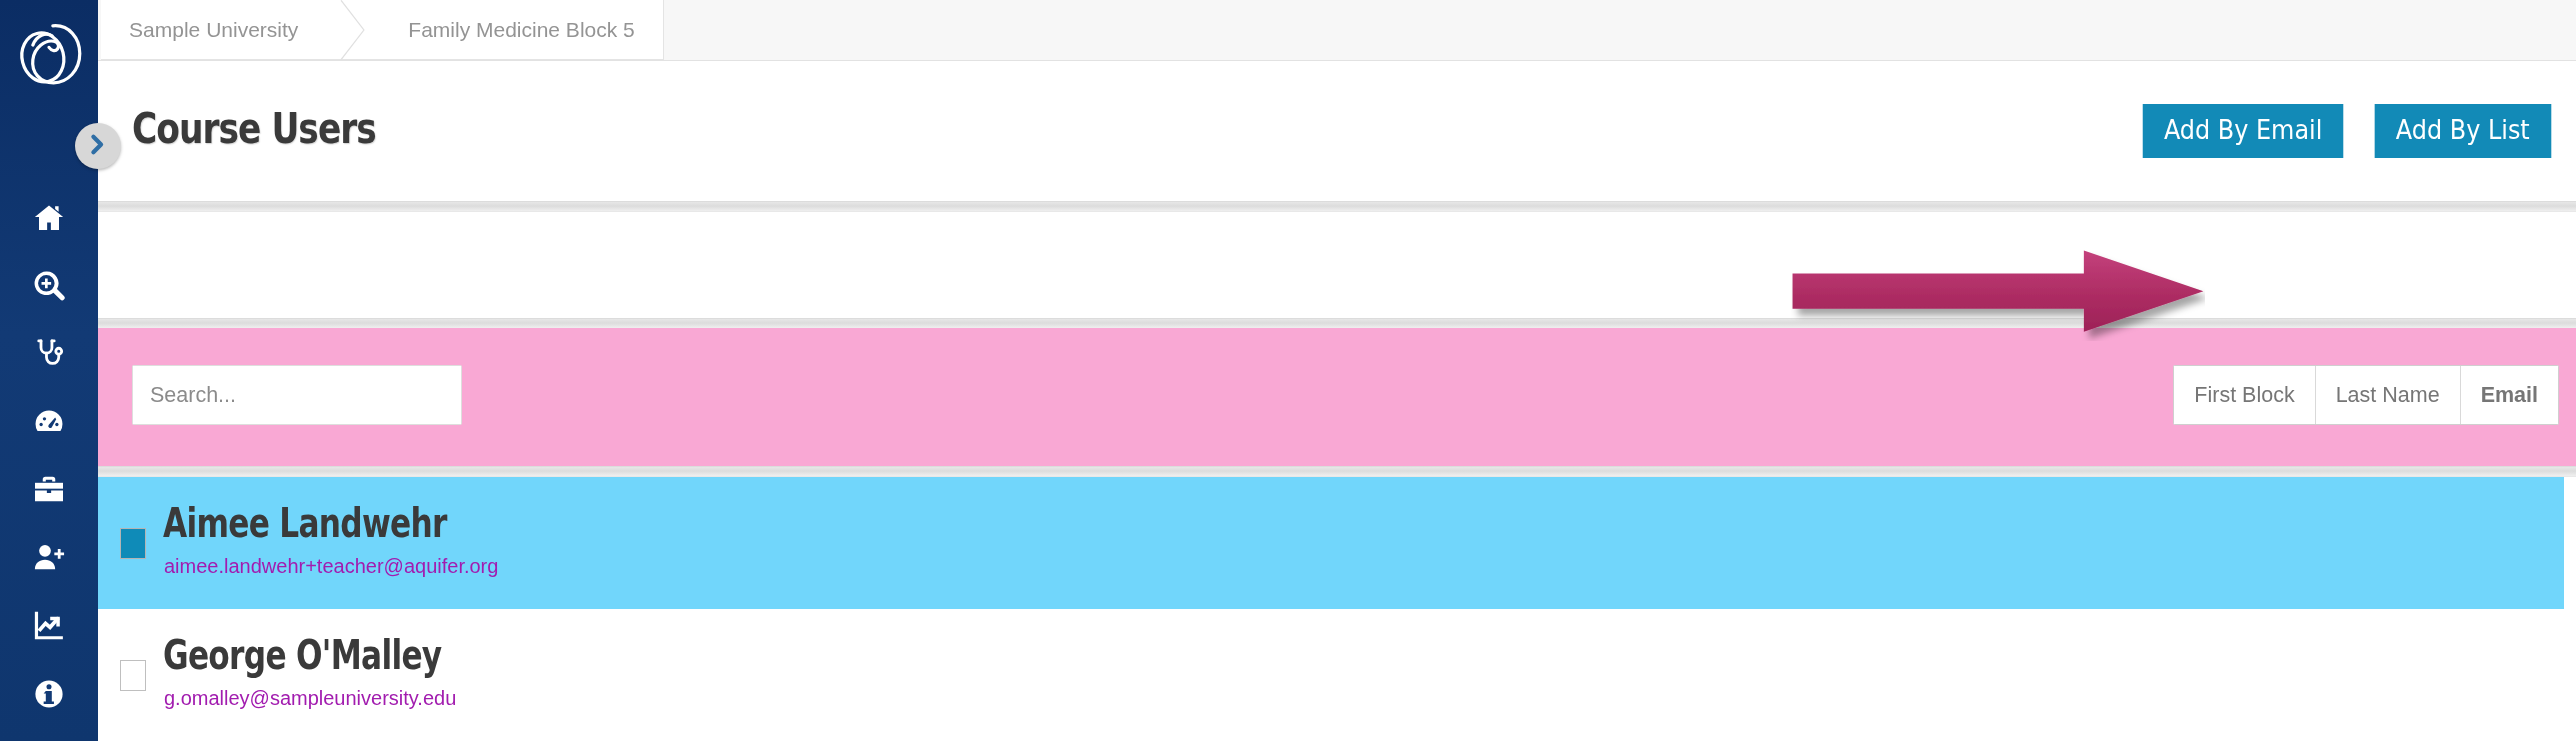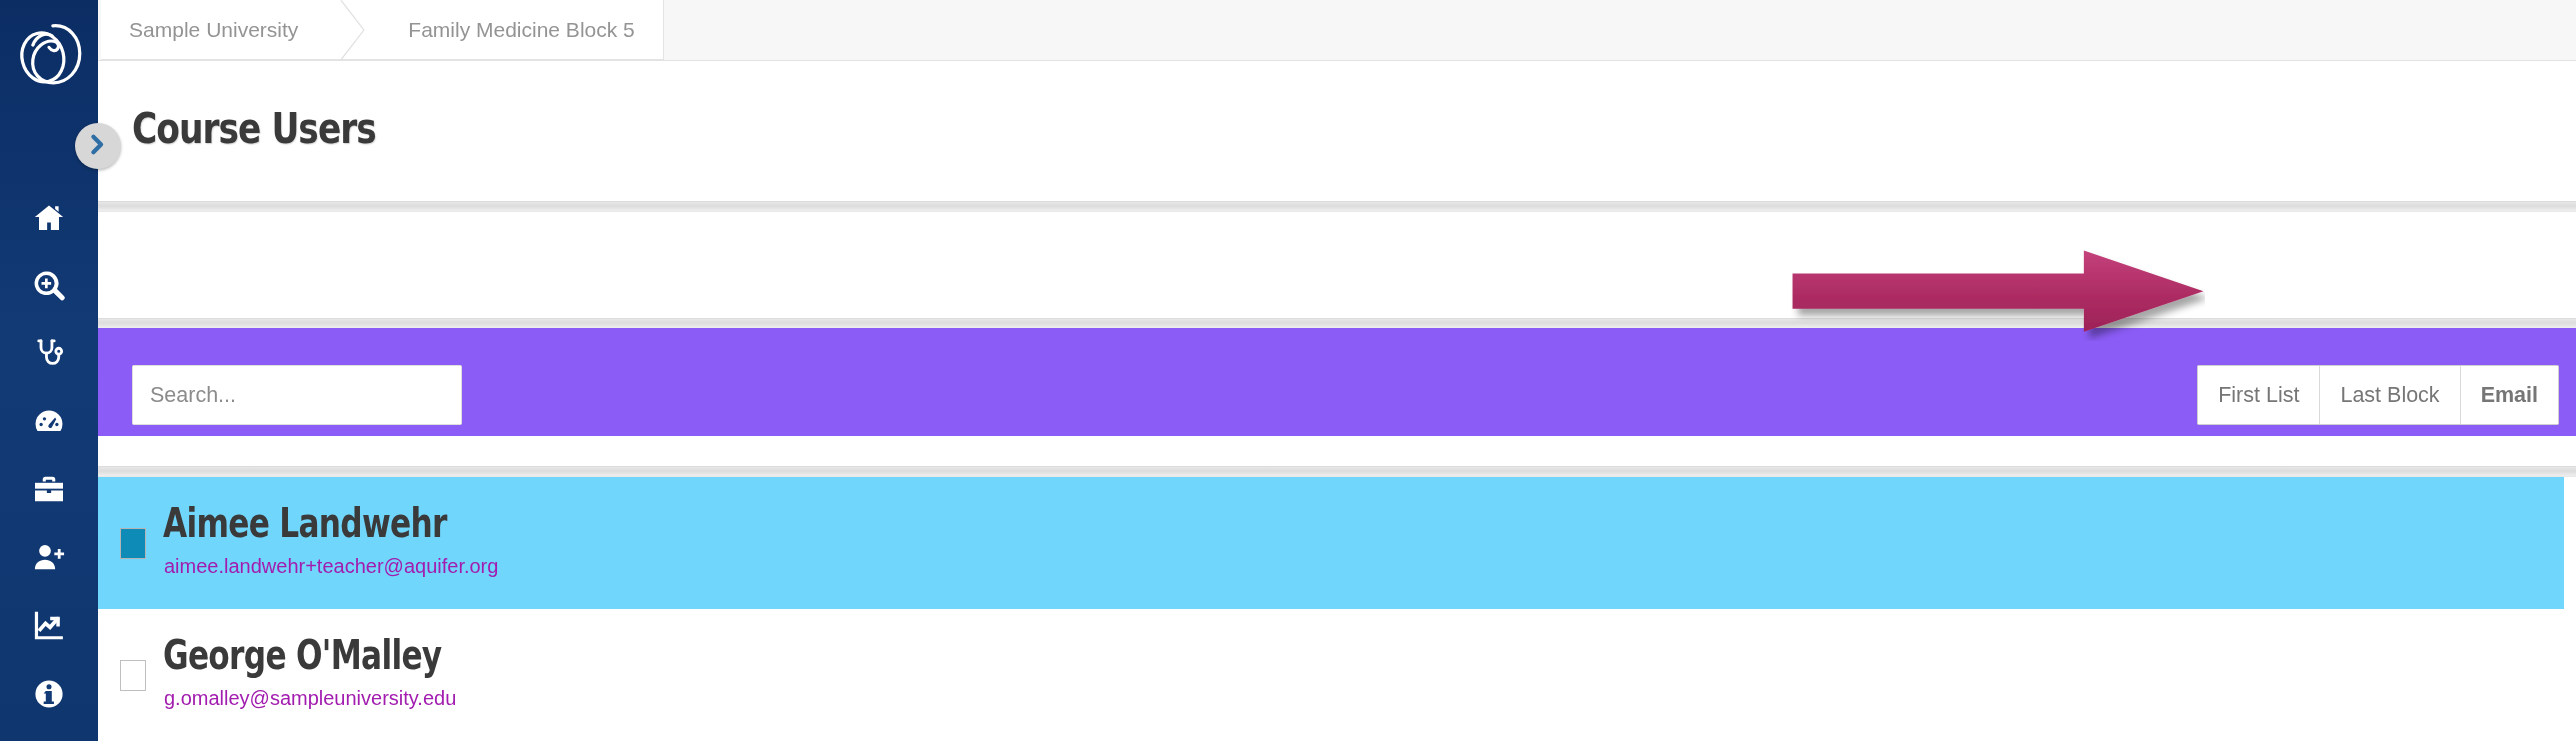--- a/index.html
+++ b/index.html
@@ -209,22 +209,22 @@
     position: absolute;
     left: 1791px; top: 249px;
     z-index: 30;
     pointer-events: none;
   }
 
   
   #search-bar {
     position: absolute;
     left: 98px; top: 328px;
-    width: 2478px; height: 108px;
-    background: #8b5cf6;
+    width: 2478px; height: 138px;
+    background: #f9a8d4;
   }
   #search-input {
     position: absolute;
     left: 34px; top: 37px;
     width: 330px; height: 60px;
     border: 0.8px solid #dededd;
     background: #ffffff;
     font-family: "Liberation Sans", sans-serif;
     font-size: 21.5px;
     color: #6d6d6d;
@@ -433,20 +433,24 @@
           <path d="M4 0 L34 39 L4 78" fill="none" stroke="#e0e0e0" stroke-width="1.6"></path>
         </svg>
       </span>
       <span class="crumb">Family Medicine Block 5</span>
     </div>
   </div>
 
   <div id="title-row">
     <h1 id="page-title">Course Users</h1>
 
+    <div id="title-actions">
+      <button class="btn-primary">Add By Email</button>
+      <button class="btn-primary">Add By List</button>
+    </div>
   </div>
 
   <div class="divider" id="divider-1"></div>
 
 
   <div id="callout-arrow">
     <svg width="414" height="92" viewBox="0 0 540 120">
       <defs>
         <filter id="arrowShadow" x="-20%" y="-20%" width="150%" height="170%">
           <feDropShadow dx="7" dy="9" stdDeviation="5" flood-color="#000000" flood-opacity="0.35"></feDropShadow>
@@ -460,22 +464,22 @@
       <path d="M2 32 H382 V2 L538 55 L382 108 V78 H2 Z" fill="url(#arrowGrad)" filter="url(#arrowShadow)"></path>
     </svg>
   </div>
 
   <div class="divider" id="divider-2"></div>
 
   <div id="search-bar">
     <input id="search-input" type="text" placeholder="Search..." style="">
 
     <div id="sort-group">
-      <button class="sort-btn">First List</button>
-      <button class="sort-btn">Last Block</button>
+      <button class="sort-btn">First Block</button>
+      <button class="sort-btn">Last Name</button>
       <button class="sort-btn">Email</button>
     </div>
   </div>
 
   <div class="divider" id="divider-3"></div>
 
   <div id="user-list">
 
     <div class="user-row selected">
       <span class="row-check"></span>

